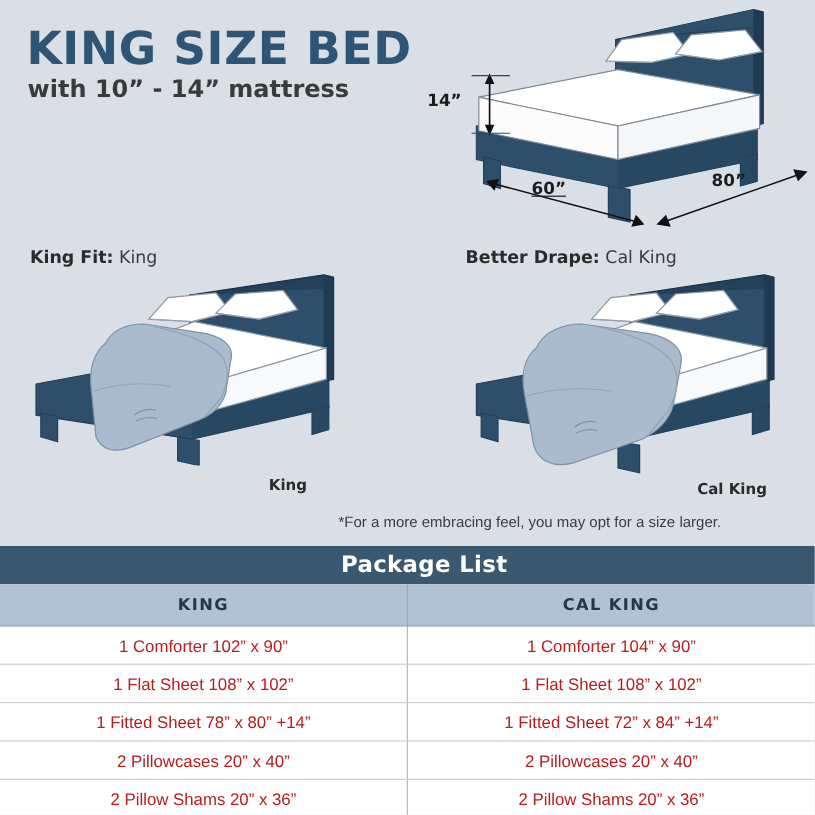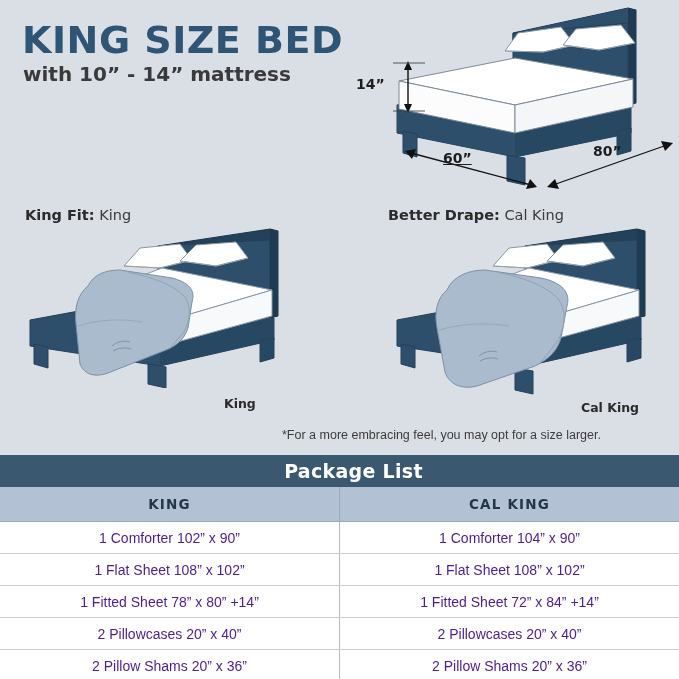--- a/index.html
+++ b/index.html
@@ -92,21 +92,21 @@
     height:32px;
     font-family:"DejaVu Sans","Liberation Sans",sans-serif;
     border-right:1px solid #9aa9ba;
     border-bottom:1px solid #9aa9ba;
   }
   table.pkg-table th:last-child{border-right:none;}
   table.pkg-table td{
     height:29px;
     text-align:center;
     font-size:14px;
-    color:#4c1d95;
+    color:#b91c1c;
     font-family:"Liberation Sans",sans-serif;
     border-bottom:1px solid #cfcfcf;
     border-right:1px solid #b9b9b9;
     margin-left:41px;
   }
   table.pkg-table td:last-child{border-right:none;text-align:center;}
   table.pkg-table tr:last-child td{border-bottom:1px solid #cfcfcf;}
 </style>
 </head>
 <body>

